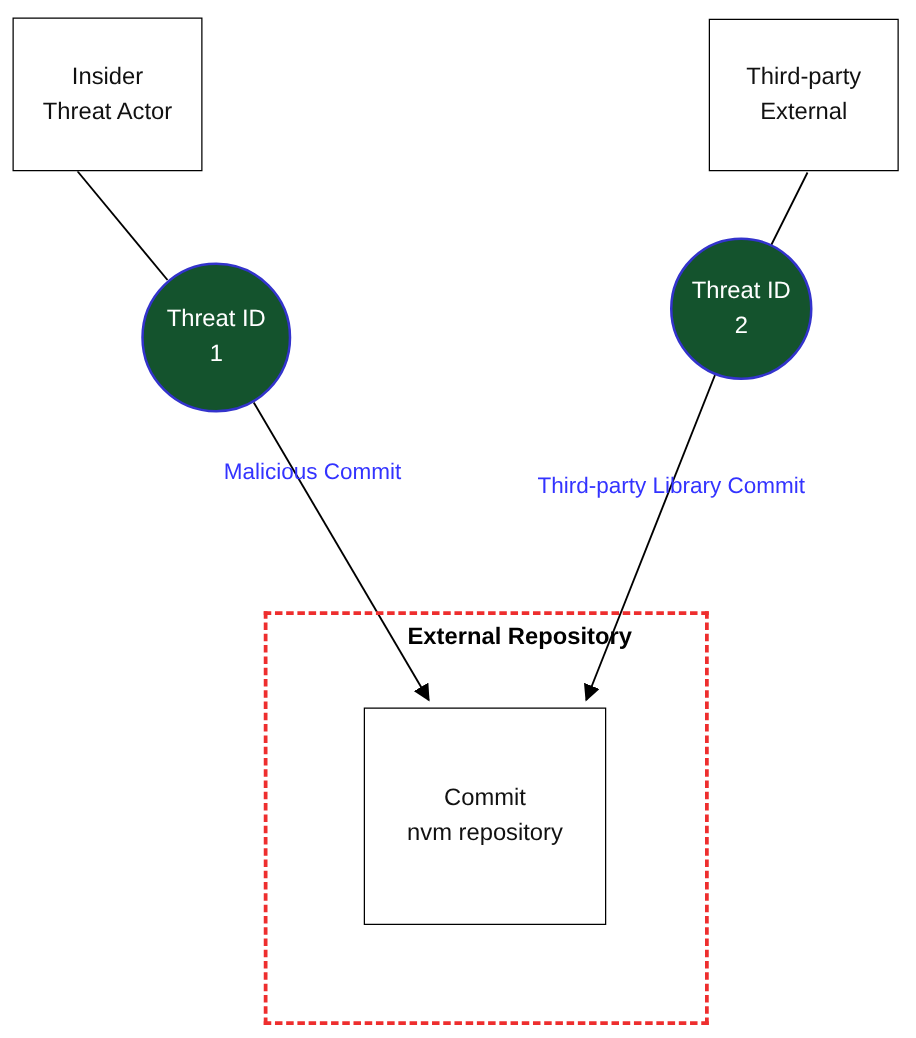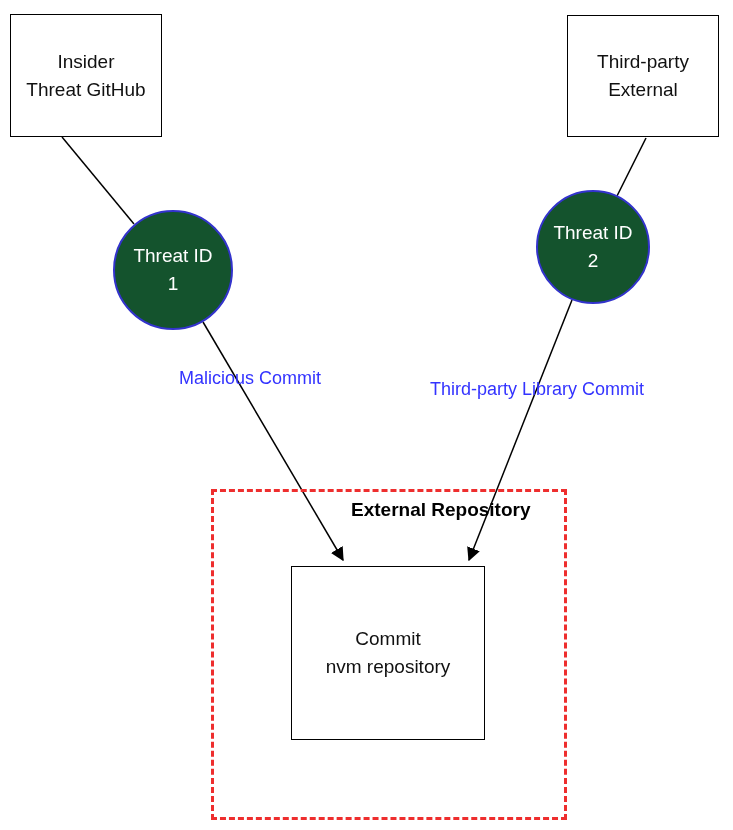--- a/index.html
+++ b/index.html
@@ -82,21 +82,21 @@
       </marker>
     </defs>
     <line x1="62" y1="137" x2="134" y2="224" stroke="#000000" stroke-width="1.5"></line>
     <line x1="203" y1="322" x2="343" y2="560" stroke="#000000" stroke-width="1.5" marker-end="url(#arrow)"></line>
     <line x1="646" y1="138" x2="617" y2="196" stroke="#000000" stroke-width="1.5"></line>
     <line x1="572" y1="300" x2="469" y2="560" stroke="#000000" stroke-width="1.5" marker-end="url(#arrow)"></line>
   </svg>
 
   <div class="node rect-node" style="left:10px; top:14px; width:152px; height:123px;">
     <span>Insider</span>
-    <span>Threat GitHub</span>
+    <span>Threat Actor</span>
   </div>
 
   <div class="node rect-node" style="left:567px; top:15px; width:152px; height:122px;">
     <span>Third-party</span>
     <span>External</span>
   </div>
 
   <div class="node circle-node" style="left:113px; top:210px; width:120px; height:120px;">
     <span>Threat ID</span>
     <span>1</span>
@@ -105,20 +105,20 @@
   <div class="node circle-node" style="left:536px; top:190px; width:114px; height:114px;">
     <span>Threat ID</span>
     <span>2</span>
   </div>
 
   <div class="edge-label" style="left:250px; top:378px;text-align:right;">Malicious Commit</div>
 
   <div class="edge-label" style="left:537px; top:389px;">Third-party Library Commit</div>
 
   <div class="container-box" style="left:211px; top:489px; width:356px; height:331px;"></div>
-  <div class="container-label" style="left:351px; top:499px;">External Repository</div>
+  <div class="container-label" style="left:326px; top:499px;">External Repository</div>
 
   <div class="node rect-node" style="left:291px; top:566px; width:194px; height:174px;">
     <span>Commit</span>
     <span>nvm repository</span>
   </div>
 
 </div>
 
 </body></html>

